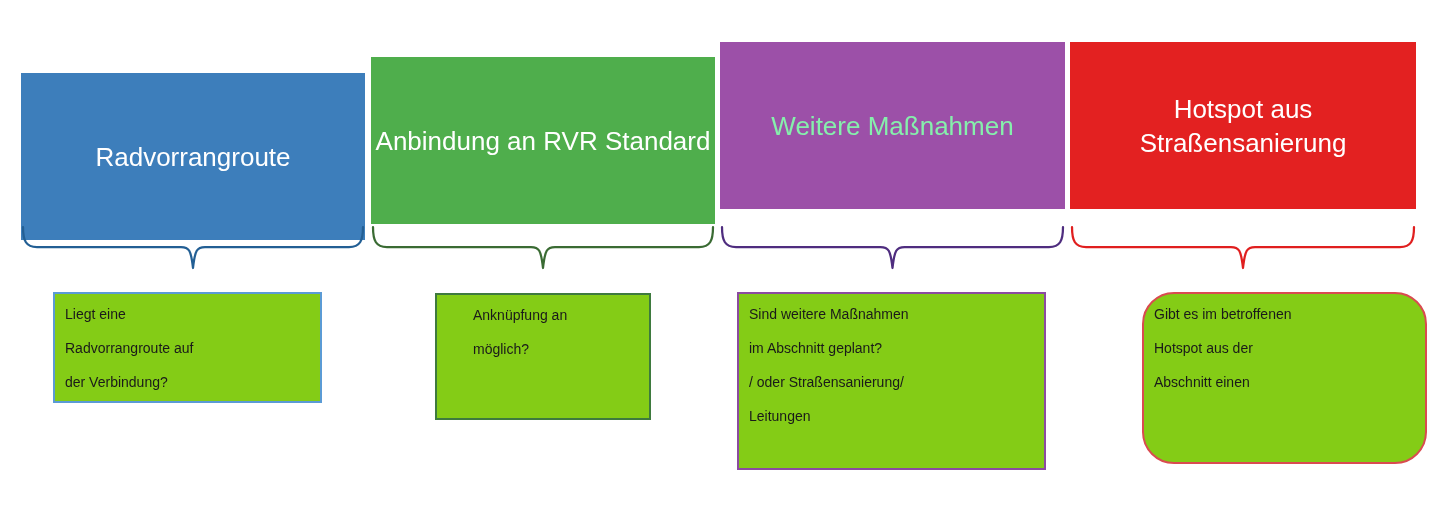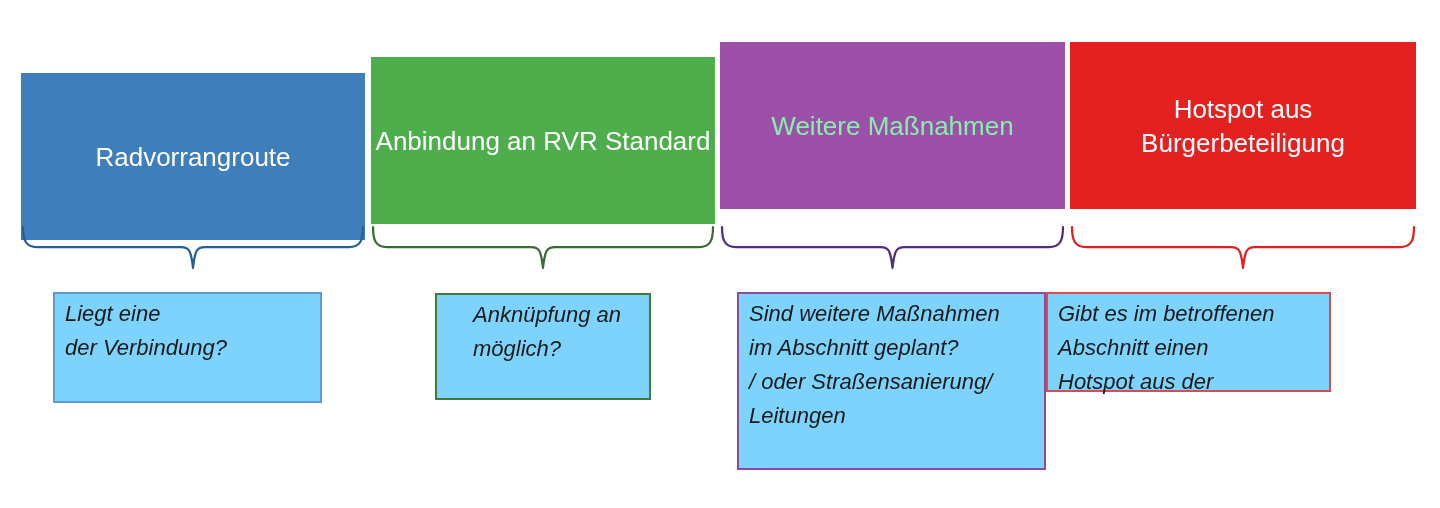--- a/index.html
+++ b/index.html
@@ -37,60 +37,60 @@
   }
   .brace path {
     fill: none;
     stroke-width: 2.25;
     stroke-linecap: round;
     stroke-linejoin: round;
   }
   .desc-box {
     position: absolute;
     box-sizing: border-box;
-    background: #7dd3fc;
+    background: #84cc16;
     border: 2px solid #888;
     padding: 3px 10px;
-    font-size: 22px;
+    font-size: 14px;
     line-height: 34px;
     color: #1a1a1a;
-    font-style: italic;
   }
   
   .c0.header-box { left: 21px;   width: 344px; }
   .c1.header-box { left: 371px;  width: 344px; }
   .c2.header-box { left: 720px;  width: 345px; }
   .c3.header-box { left: 1070px; width: 346px; }
 
   .c0.brace { left: 21px;   width: 344px; }
   .c1.brace { left: 371px;  width: 344px; }
   .c2.brace { left: 720px;  width: 345px; }
   .c3.brace { left: 1070px; width: 346px; }
 
   .c0.desc-box { left: 53px;   top: 292px; width: 269px; height: 111px; }
-  .c1.desc-box { left: 435px;  top: 293px; width: 216px; height: 107px; padding-left: 36px; }
+  .c1.desc-box { left: 435px;  top: 293px; width: 216px; height: 127px; padding-left: 36px; }
   .c2.desc-box { left: 737px;  top: 292px; width: 309px; height: 178px; }
-  .c3.desc-box { left: 1046px; top: 292px; width: 285px; height: 100px; }
+  .c3.desc-box { left: 1142px; top: 292px; width: 285px; height: 172px; border-radius: 32px; }
 </style>
 </head>
 <body>
 
 <div class="canvas">
 
   <div class="header-box c0" style="background-color: rgb(61, 126, 187); color: rgb(255, 255, 255); margin-top: 31px;">
     <div>
         <div>Radvorrangroute</div>
       </div>
   </div>
   <svg class="brace c0" viewBox="0 0 344 48" preserveAspectRatio="none">
     <path d="M 2 3 C 2 17 5 23 16 23 L 160 23 C 168 23 170 26 172 44 C 174 26 176 23 184 23 L 328 23 C 339 23 342 17 342 3" style="stroke: rgb(35, 95, 148);"></path>
   </svg>
   <div class="desc-box c0" style="border-color: rgb(91, 155, 213); color: rgb(26, 26, 26);">
     <div>
         <div>Liegt eine</div>
+        <div>Radvorrangroute auf</div>
         <div>der Verbindung?</div>
       </div>
   </div>
 
   <div class="header-box c1" style="background-color: rgb(79, 174, 76); color: rgb(255, 255, 255); margin-top: 15px;">
     <div>
         <div>Anbindung an RVR Standard</div>
       </div>
   </div>
   <svg class="brace c1" viewBox="0 0 344 48" preserveAspectRatio="none">
@@ -116,27 +116,27 @@
         <div>Sind weitere Maßnahmen</div>
         <div>im Abschnitt geplant?</div>
         <div>/ oder Straßensanierung/</div>
         <div>Leitungen</div>
       </div>
   </div>
 
   <div class="header-box c3" style="background-color: rgb(227, 33, 33); color: rgb(255, 255, 255);">
     <div>
         <div>Hotspot aus</div>
-        <div>Bürgerbeteiligung</div>
+        <div>Straßensanierung</div>
       </div>
   </div>
   <svg class="brace c3" viewBox="0 0 344 48" preserveAspectRatio="none">
     <path d="M 2 3 C 2 17 5 23 16 23 L 160 23 C 168 23 170 26 172 44 C 174 26 176 23 184 23 L 328 23 C 339 23 342 17 342 3" style="stroke: rgb(224, 31, 31);"></path>
   </svg>
   <div class="desc-box c3" style="border-color: rgb(217, 75, 80); color: rgb(26, 26, 26);">
     <div>
         <div>Gibt es im betroffenen</div>
+        <div>Hotspot aus der</div>
         <div>Abschnitt einen</div>
-        <div>Hotspot aus der</div>
       </div>
   </div>
 
 </div>
 
 </body></html>

